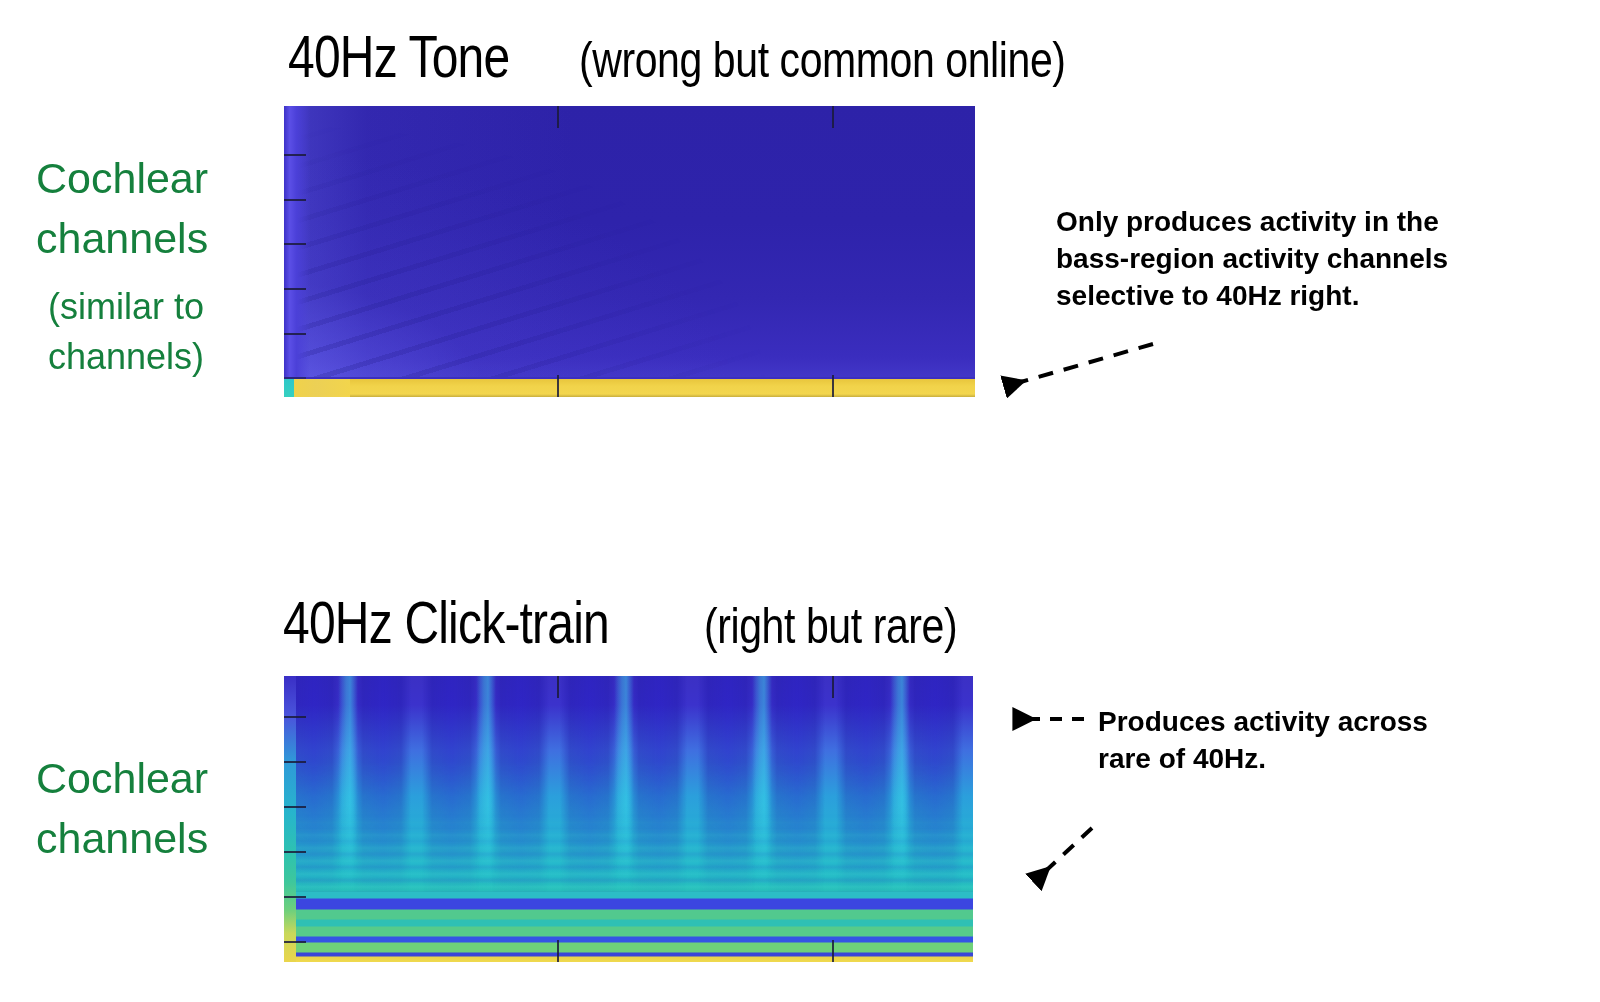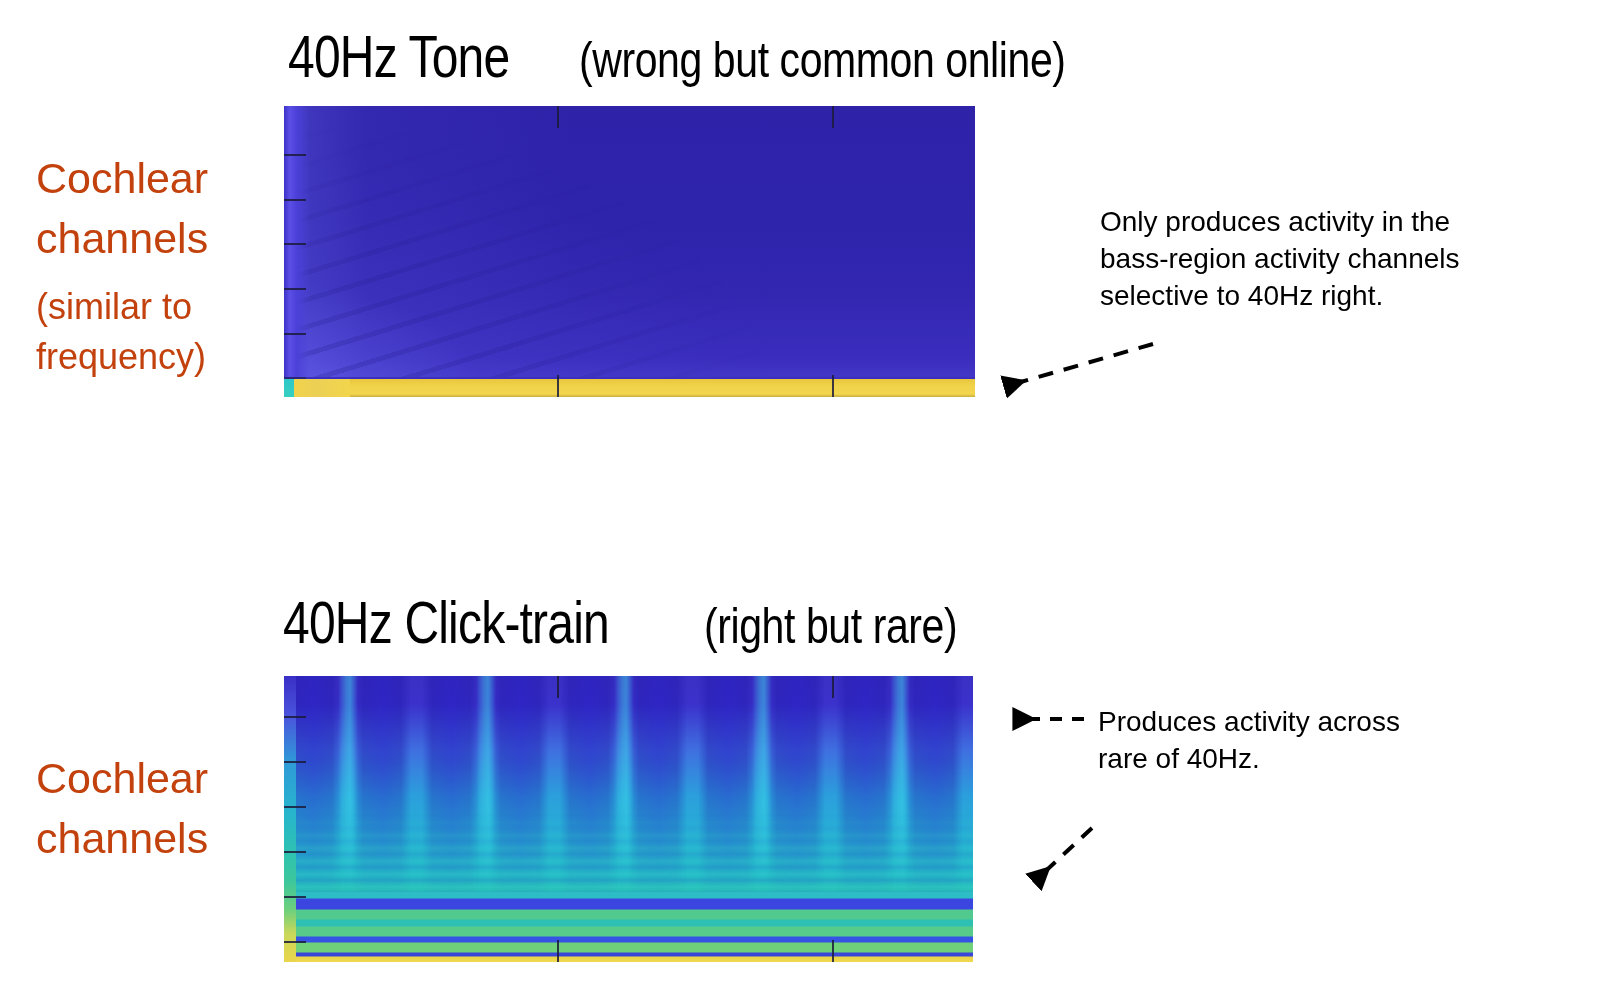--- a/index.html
+++ b/index.html
@@ -11,22 +11,22 @@
   
   .title{position:absolute;white-space:nowrap;color:#000;
          font-family:"Liberation Sans",sans-serif;
          font-weight:400;margin-top:8px;}
   .title .big{font-size:60px;letter-spacing:-1px;
               transform:scaleX(.80);transform-origin:left center;display:inline-block;}
   .title .sub{font-size:50px;letter-spacing:-0.5px;
               transform:scaleX(.82);transform-origin:left center;display:inline-block;}
 
   
-  .sidelabel{position:absolute;font-size:43px;line-height:60px;color:#c2410c;}
-  .sidelabel.small{font-size:36px;line-height:50px;}
+  .sidelabel{position:absolute;font-size:43px;line-height:60px;color:#15803d;}
+  .sidelabel.small{font-size:36px;line-height:50px;margin-left:12px;}
 
   
   .annot{position:absolute;font-size:28px;line-height:37px;color:#000;}
 
   
   .spec{position:absolute;overflow:hidden;background:#2d22a8;}
   .spec .layer{position:absolute;left:0;top:0;right:0;bottom:0;}
 
   
   .ytick{position:absolute;left:0;height:2px;width:22px;background:#1b1b3a;opacity:.85;}
@@ -137,21 +137,21 @@
   <div class="title" style="left:288px;top:14px;">
     <span class="big">40Hz Tone</span><span style="display:inline-block;width:14px"></span><span class="sub">(wrong but common online)</span>
   </div>
 
   <div class="sidelabel" style="left:36px;top:148px;width:230px;">
     <div>Cochlear</div>
     <div>channels</div>
   </div>
   <div class="sidelabel small" style="left:36px;top:282px;width:240px;">
     <div>(similar to</div>
-    <div>frequency)</div>
+    <div>channels)</div>
   </div>
 
   <div class="spec" style="left:284px;top:106px;width:691px;height:291px;">
     <div class="layer" id="tone-img"></div>
     <div class="layer" id="tone-ridges"></div>
     <div class="layer" id="tone-leftglow"></div>
     <div class="layer" id="tone-yellow"></div>
     <div id="tone-cyanblob" style="position:absolute"></div>
     <div id="tone-yellowleft" style="position:absolute"></div>
 
@@ -161,21 +161,21 @@
     <div class="ytick" style="top:182px;"></div>
     <div class="ytick" style="top:227px;"></div>
     <div class="ytick" style="top:271px;opacity:.5;"></div>
 
     <div class="xtick" style="left:273px;"></div>
     <div class="xtick" style="left:548px;"></div>
     <div class="xtick bot" style="left:273px;"></div>
     <div class="xtick bot" style="left:548px;"></div>
   </div>
 
-  <div class="annot" style="left:1100px;top:203px;width:440px;">
+  <div class="annot" style="left:1056px;top:203px;width:440px;font-weight:bold;">
     <div>Only produces activity in the</div>
     <div>bass-region activity channels</div>
     <div>selective to 40Hz right.</div>
   </div>
 
   <svg class="arrow" style="left:985px;top:330px;" width="175" height="68">
     <defs>
       <marker id="ah1" viewBox="0 0 10 10" refX="8.5" refY="5" markerWidth="6" markerHeight="6" orient="auto">
         <path d="M10,0 L10,10 L0,5 z" fill="#000"></path>
       </marker>
@@ -209,21 +209,21 @@
     <div class="ytick" style="top:175px;"></div>
     <div class="ytick" style="top:220px;"></div>
     <div class="ytick" style="top:265px;"></div>
 
     <div class="xtick" style="left:273px;"></div>
     <div class="xtick" style="left:548px;"></div>
     <div class="xtick bot" style="left:273px;"></div>
     <div class="xtick bot" style="left:548px;"></div>
   </div>
 
-  <div class="annot" style="left:1098px;top:703px;width:430px;">
+  <div class="annot" style="left:1098px;top:703px;width:430px;font-weight:bold;">
     <div>Produces activity across</div>
     <div>rare of 40Hz.</div>
   </div>
 
   <svg class="arrow" style="left:1002px;top:705px;" width="86" height="30">
     <defs>
       <marker id="ah2" viewBox="0 0 10 10" refX="8.5" refY="5" markerWidth="6" markerHeight="6" orient="auto">
         <path d="M10,0 L10,10 L0,5 z" fill="#000"></path>
       </marker>
     </defs>

